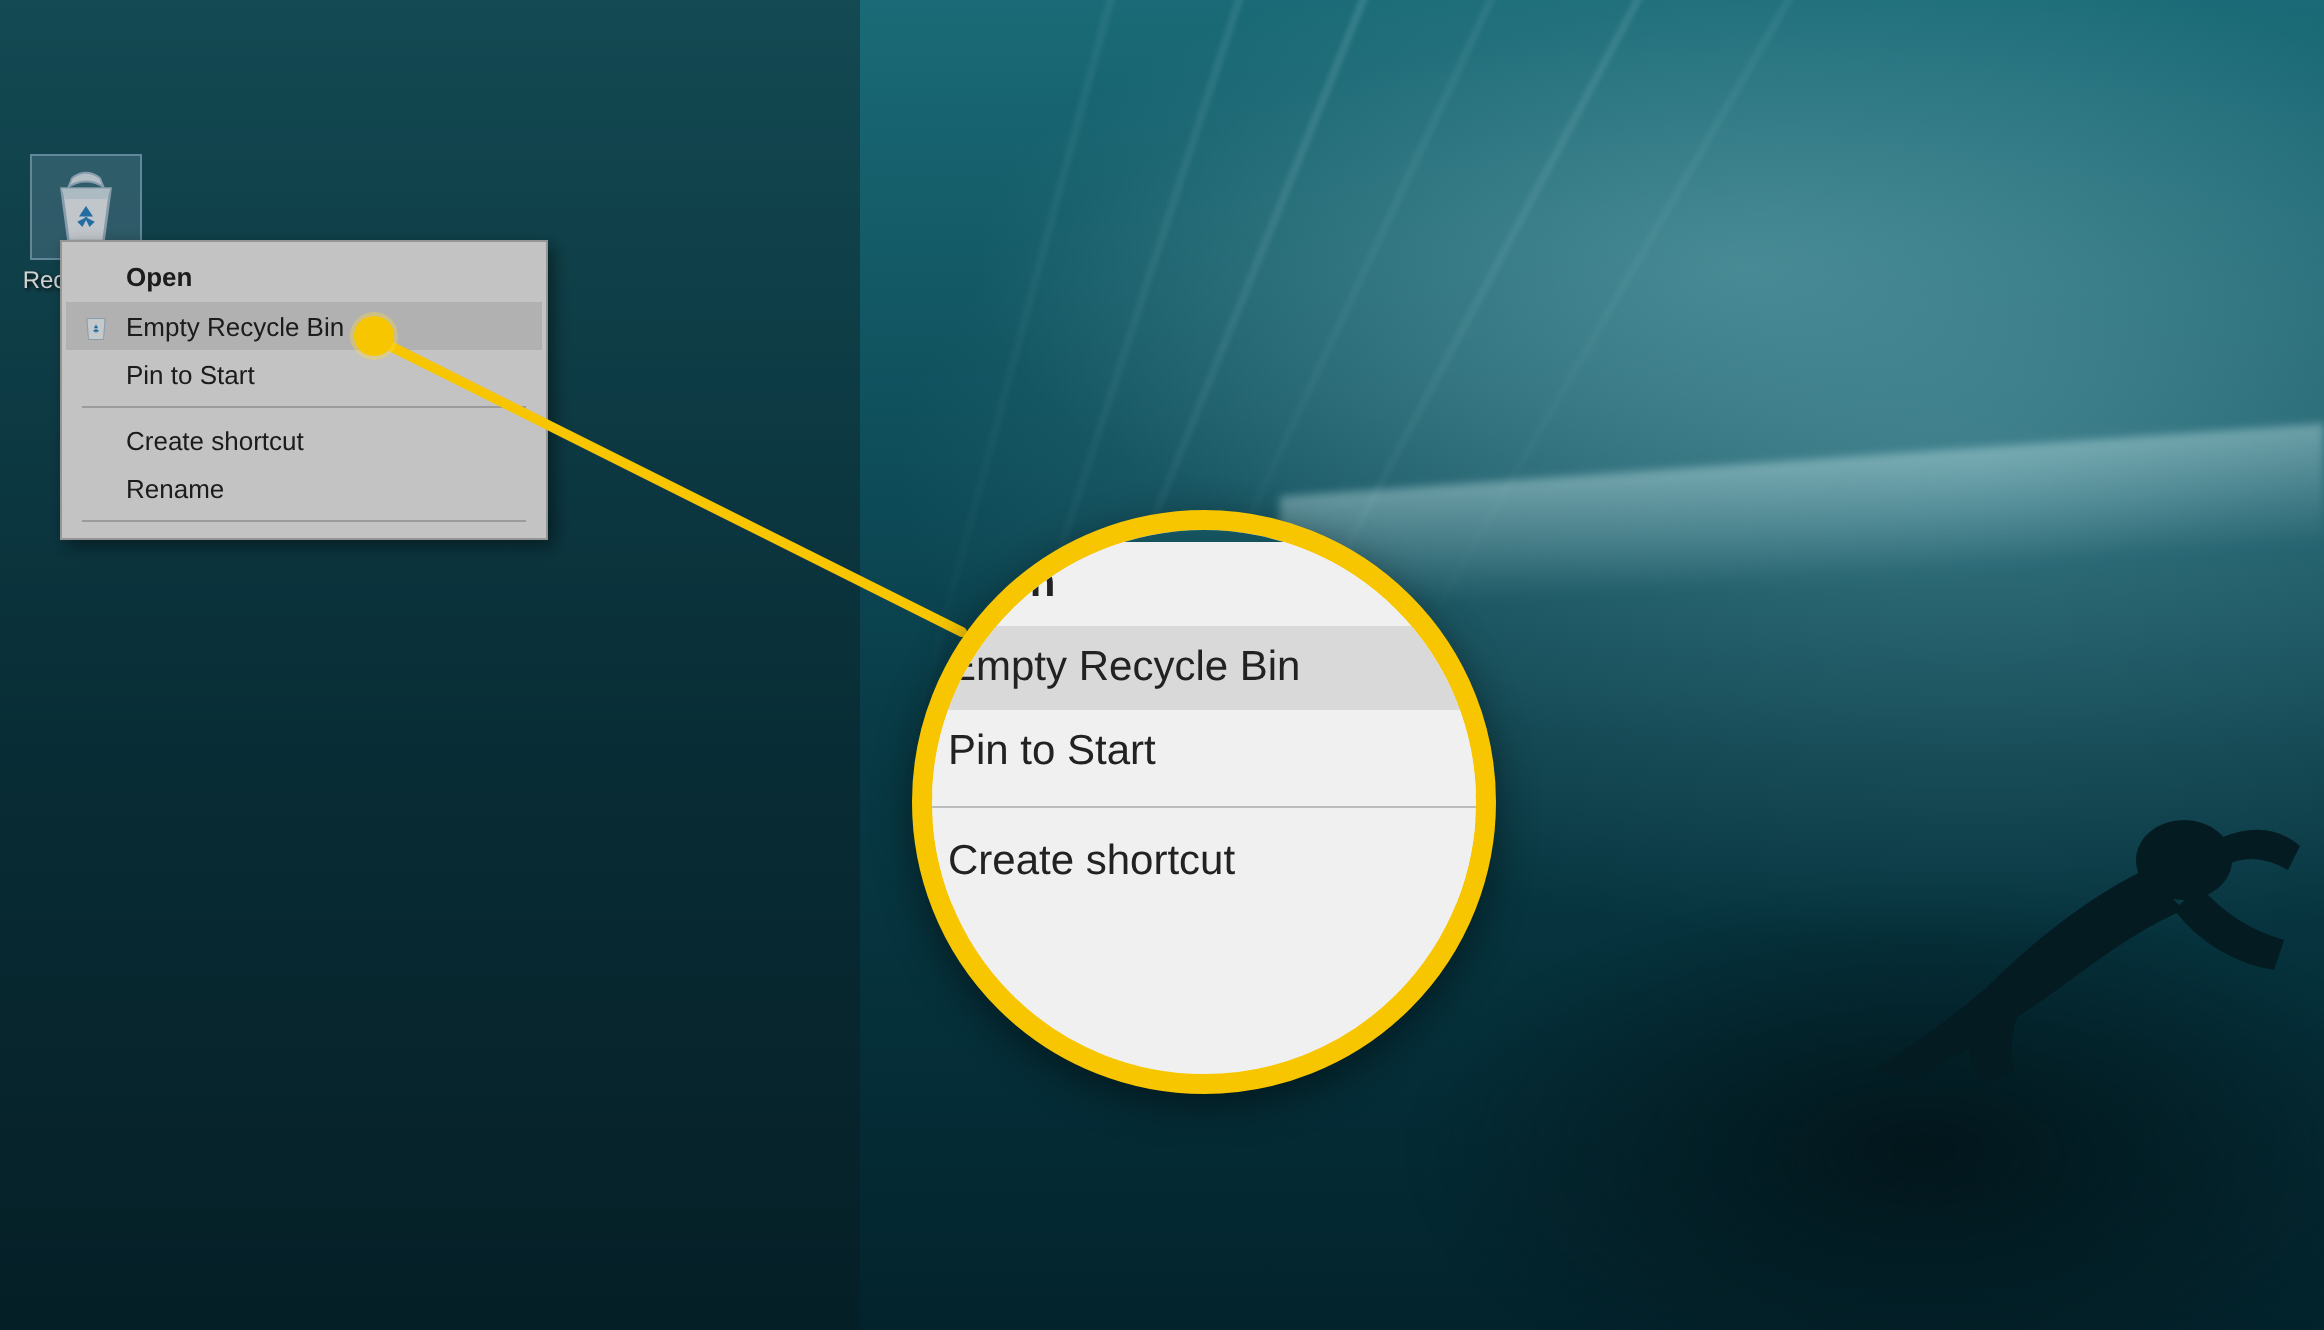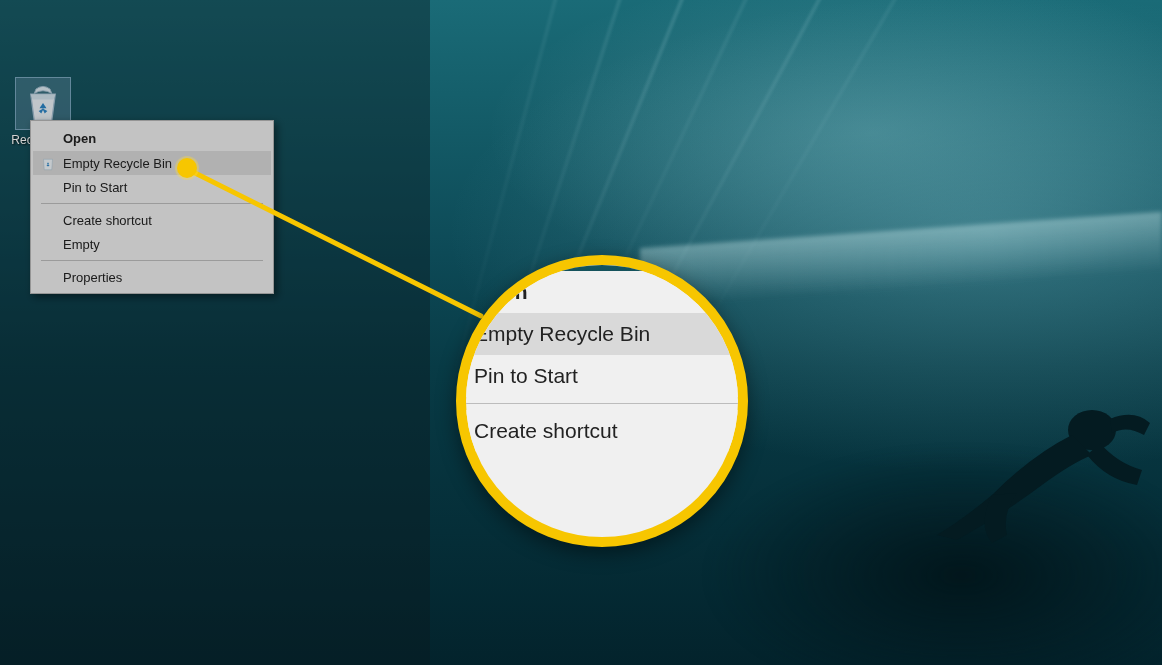--- a/index.html
+++ b/index.html
@@ -239,26 +239,23 @@
     <span>Empty Recycle Bin</span>
   </div>
   <div class="row">
     <span>Pin to Start</span>
   </div>
   <hr>
   <div class="row">
     <span>Create shortcut</span>
   </div>
   <div class="row">
-    <span>Empty</span>
+    <span>Rename</span>
   </div>
   <hr>
-  <div class="row">
-    <span>Properties</span>
-  </div>
 </div>
 
 <div class="dot"></div>
 
 <svg class="connector" width="1162" height="665">
   <line x1="193" y1="172" x2="481" y2="316" stroke="#f7c600" stroke-width="5" stroke-linecap="round"></line>
 </svg>
 
 <div class="mag">
   <div class="mag-inner">

